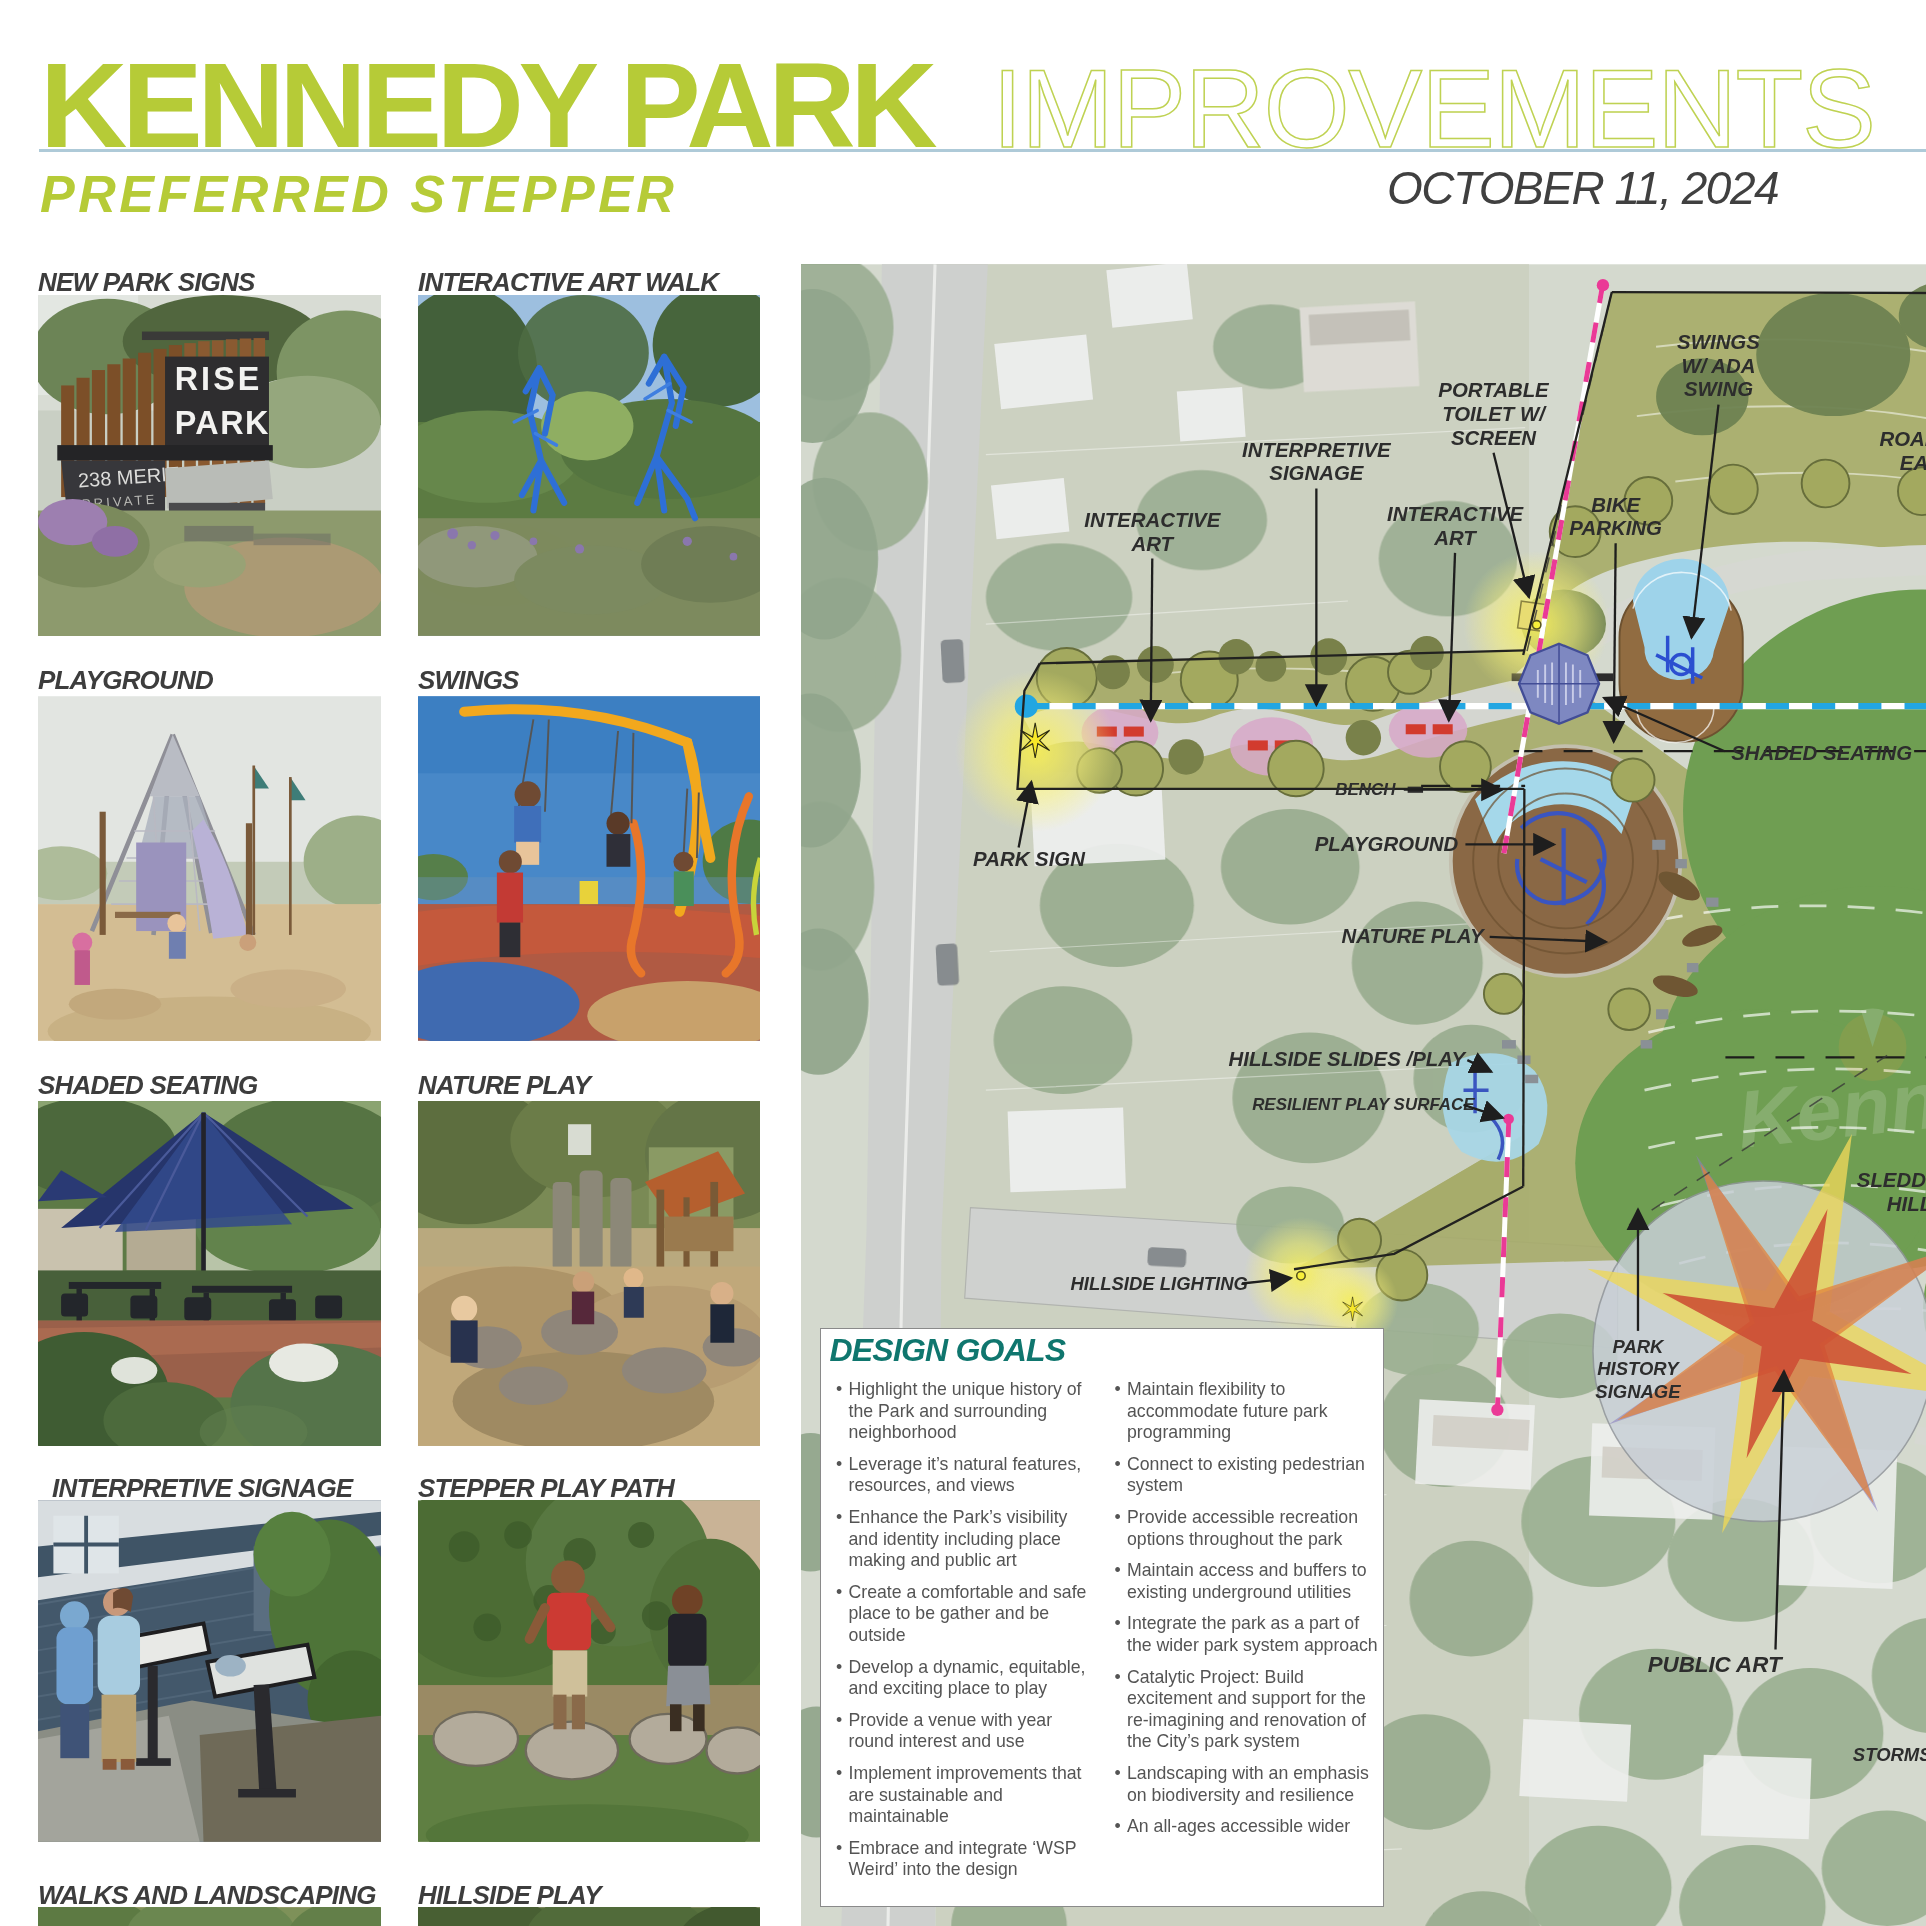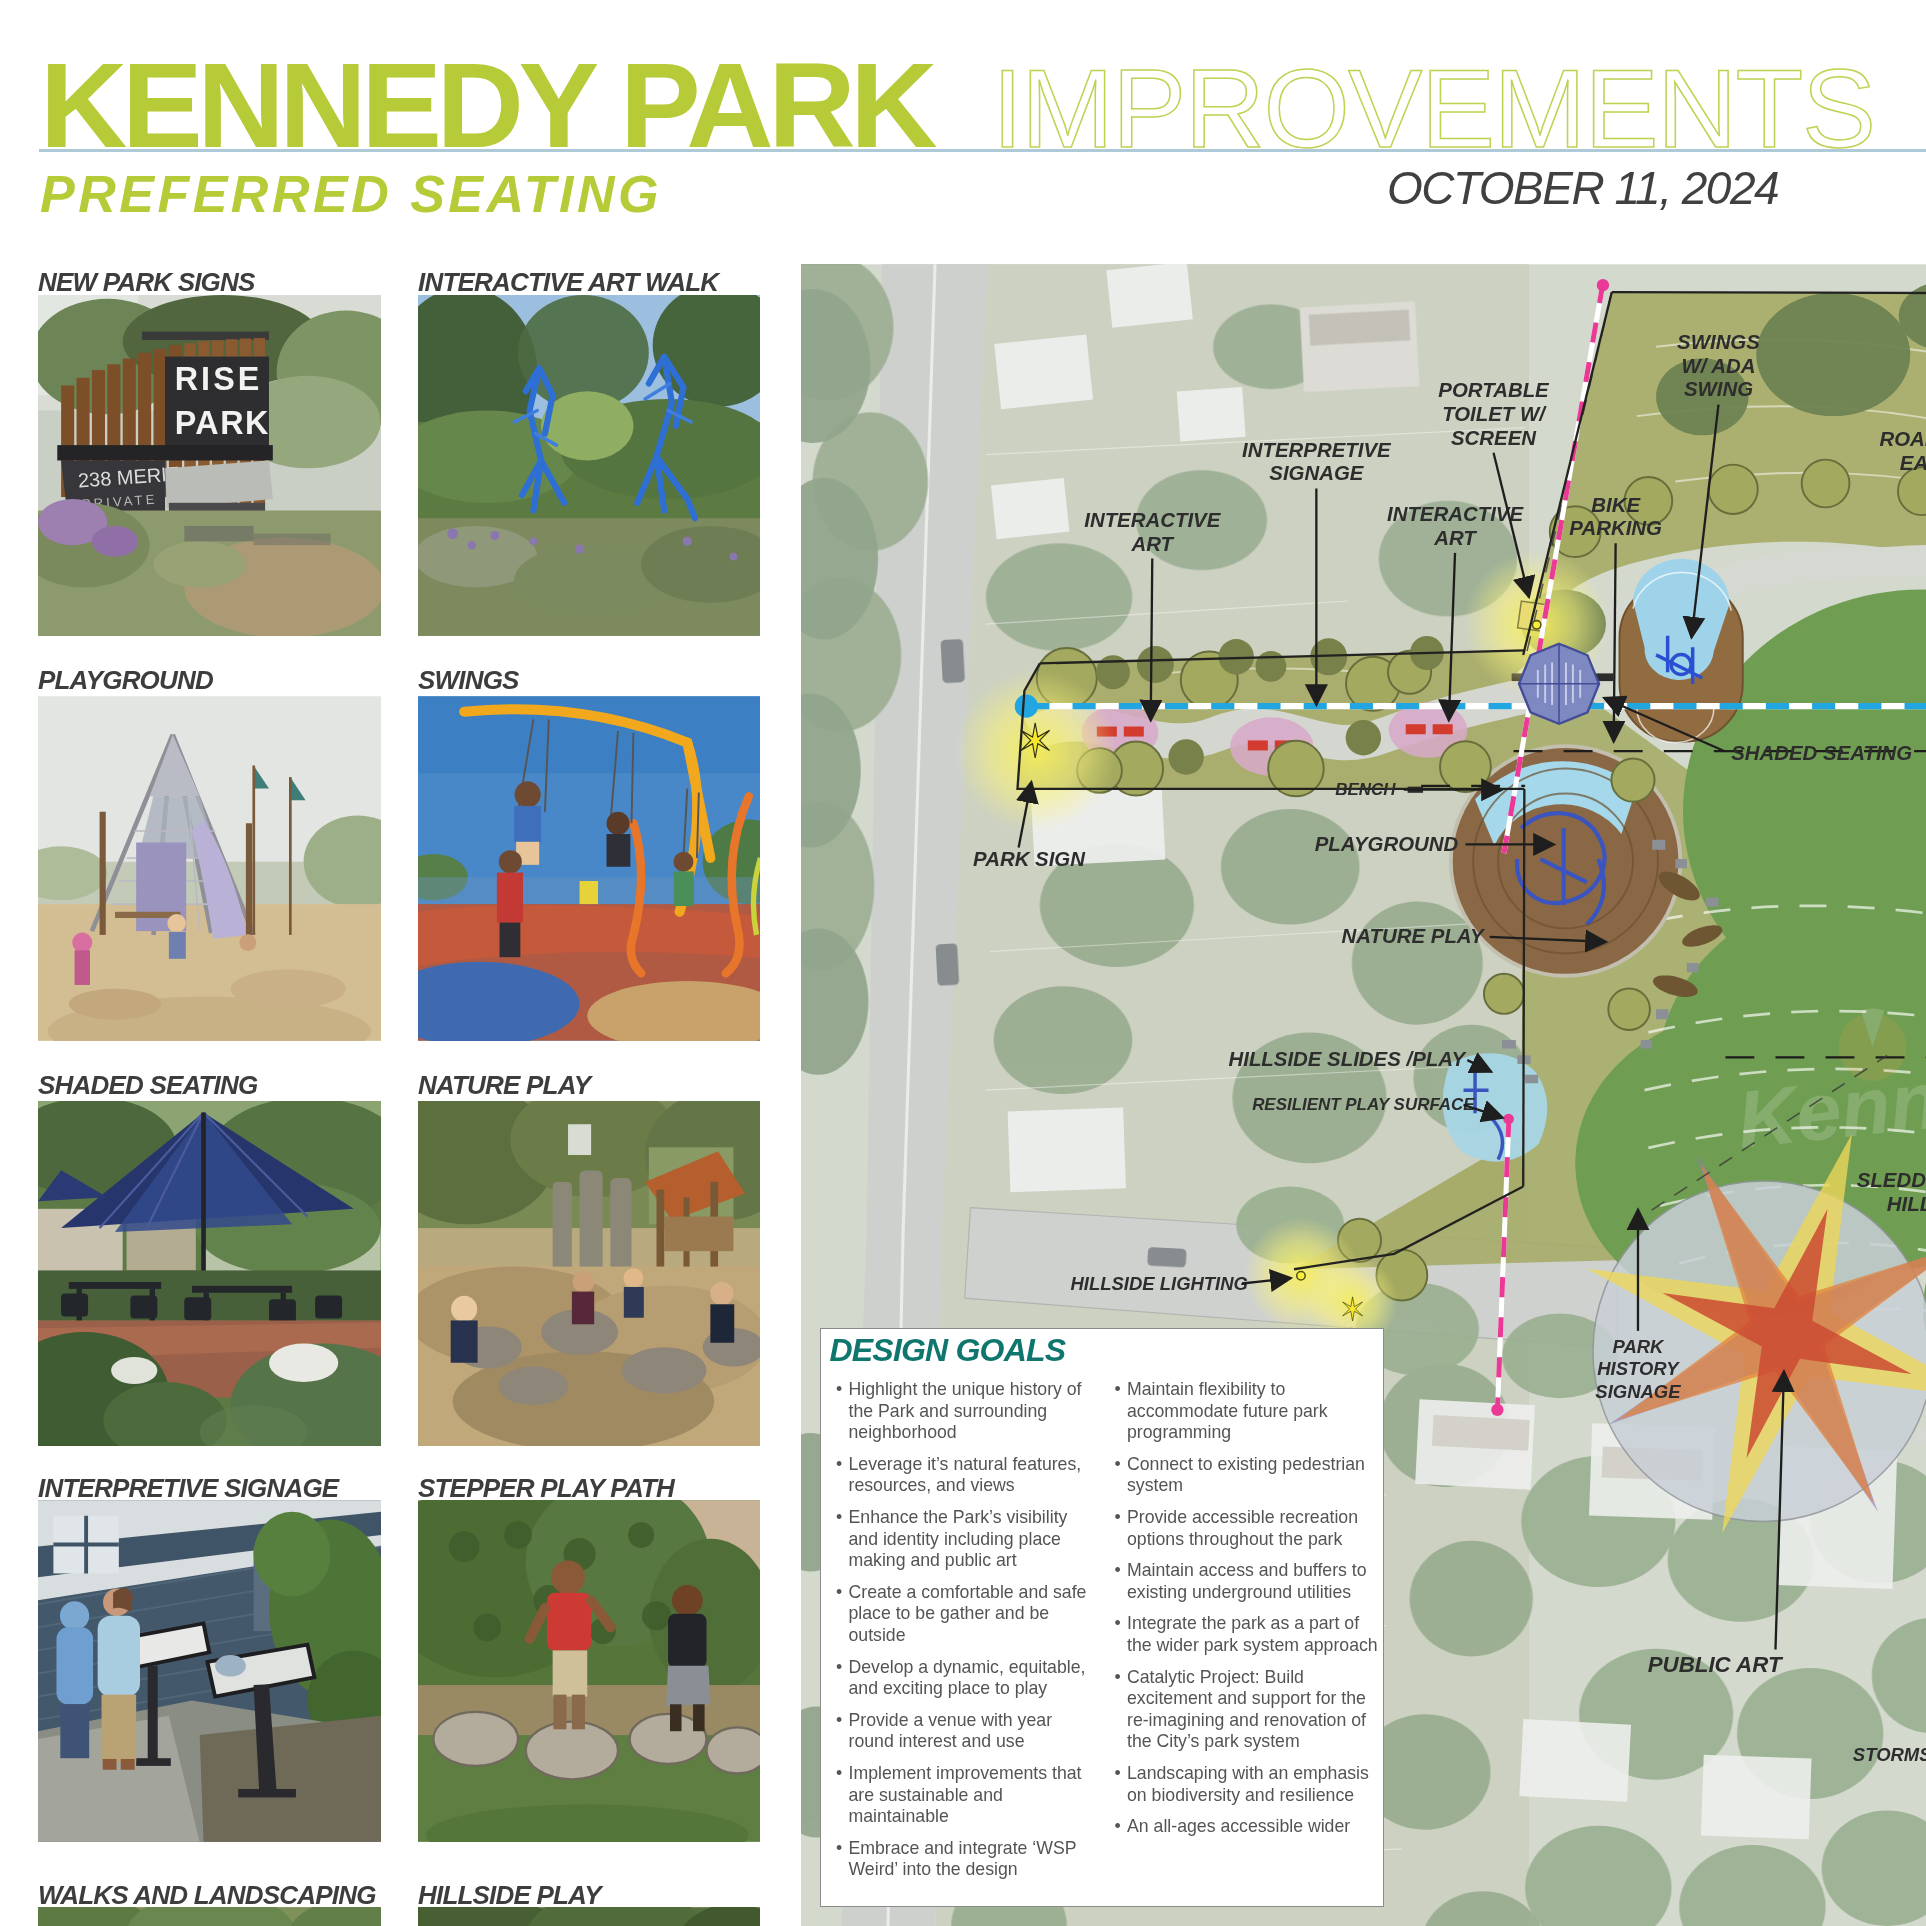--- a/index.html
+++ b/index.html
@@ -9,37 +9,37 @@
 </style>
 </head>
 <body>
 
 <div class="abs" style="left:40px;top:45px;font-size:121px;font-weight:bold;color:#b6cb37;letter-spacing:-5.4px;line-height:1;">KENNEDY PARK</div>
 
 <div class="abs" style="left:992px;top:54px;font-size:111px;font-weight:normal;color:transparent;-webkit-text-stroke:1.5px #bfd252;letter-spacing:-1.5px;line-height:1;">IMPROVEMENTS</div>
 
 <div class="abs" style="left:39px;top:149px;width:3026px;height:2.7px;background:#aecad8;"></div>
 
-<div class="abs" style="left:40px;top:164px;font-size:52px;font-weight:bold;font-style:italic;color:#b6cb37;letter-spacing:3.5px;">PREFERRED SEATING</div>
+<div class="abs" style="left:40px;top:164px;font-size:52px;font-weight:bold;font-style:italic;color:#b6cb37;letter-spacing:3.5px;">PREFERRED STEPPER</div>
 
 <div class="abs" style="left:1387px;top:161px;font-size:46px;font-style:italic;color:#404040;letter-spacing:-1.5px;">OCTOBER 11, 2024</div>
 
 <div class="plabel" style="left:38px;top:259px;">NEW PARK SIGNS</div>
 
 <div class="plabel" style="left:418px;top:259px;">INTERACTIVE ART WALK</div>
 
 <div class="plabel" style="left:38px;top:657px;">PLAYGROUND</div>
 
 <div class="plabel" style="left:418px;top:657px;">SWINGS</div>
 
 <div class="plabel" style="left:38px;top:1062px;">SHADED SEATING</div>
 
 <div class="plabel" style="left:418px;top:1062px;">NATURE PLAY</div>
 
-<div class="plabel" style="left:38px;top:1465px;">INTERPRETIVE SIGNAGE</div>
+<div class="plabel" style="left:52px;top:1465px;">INTERPRETIVE SIGNAGE</div>
 
 <div class="plabel" style="left:418px;top:1465px;font-style:italic;">STEPPER PLAY PATH</div>
 
 <div class="plabel" style="left:38px;top:1872px;">WALKS AND LANDSCAPING</div>
 
 <div class="plabel" style="left:418px;top:1872px;">HILLSIDE PLAY</div>
 
 <svg class="abs" style="left:38px;top:295px;" width="343" height="341" viewBox="0 0 891 886">
   <rect width="891" height="886" fill="#c9cfc4"></rect>
   <rect x="0" y="0" width="891" height="300" fill="#d8dcd4"></rect>

